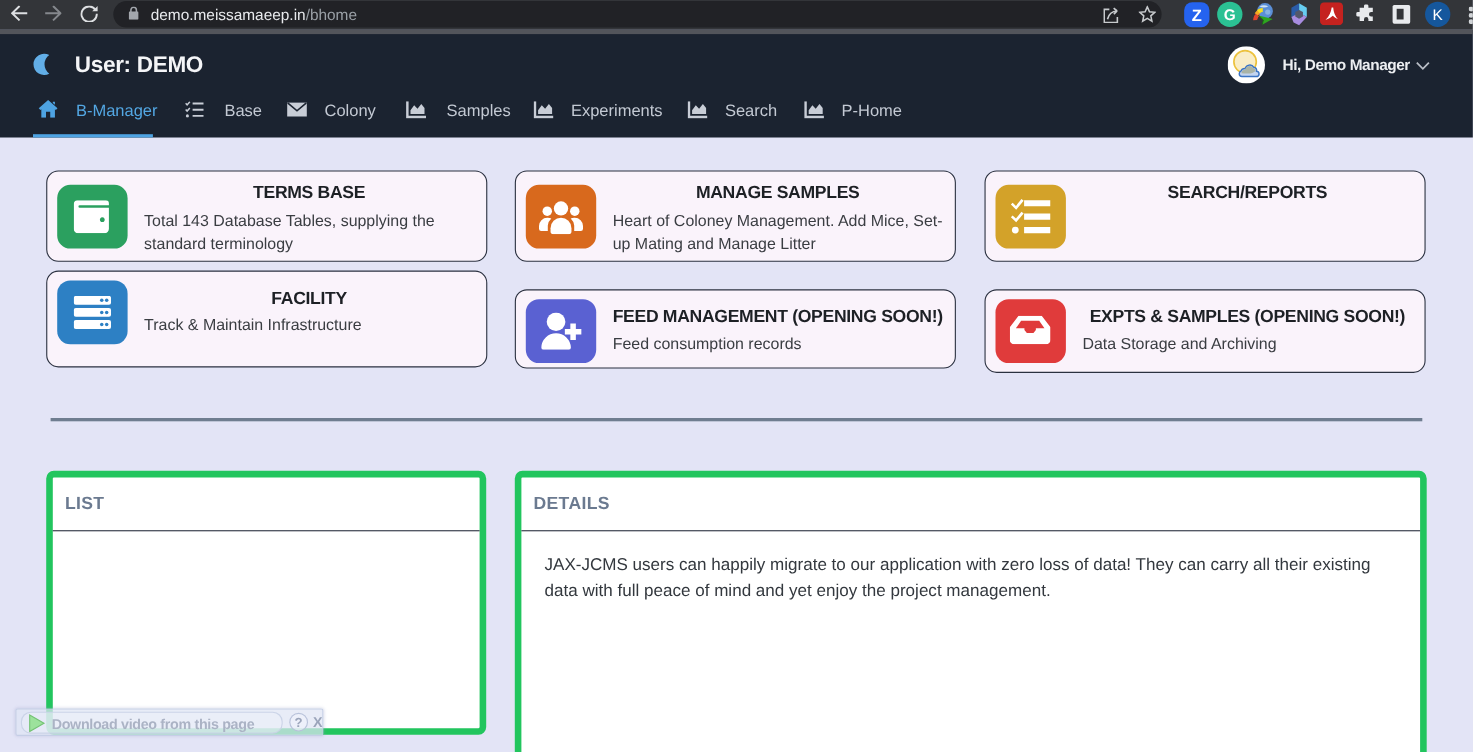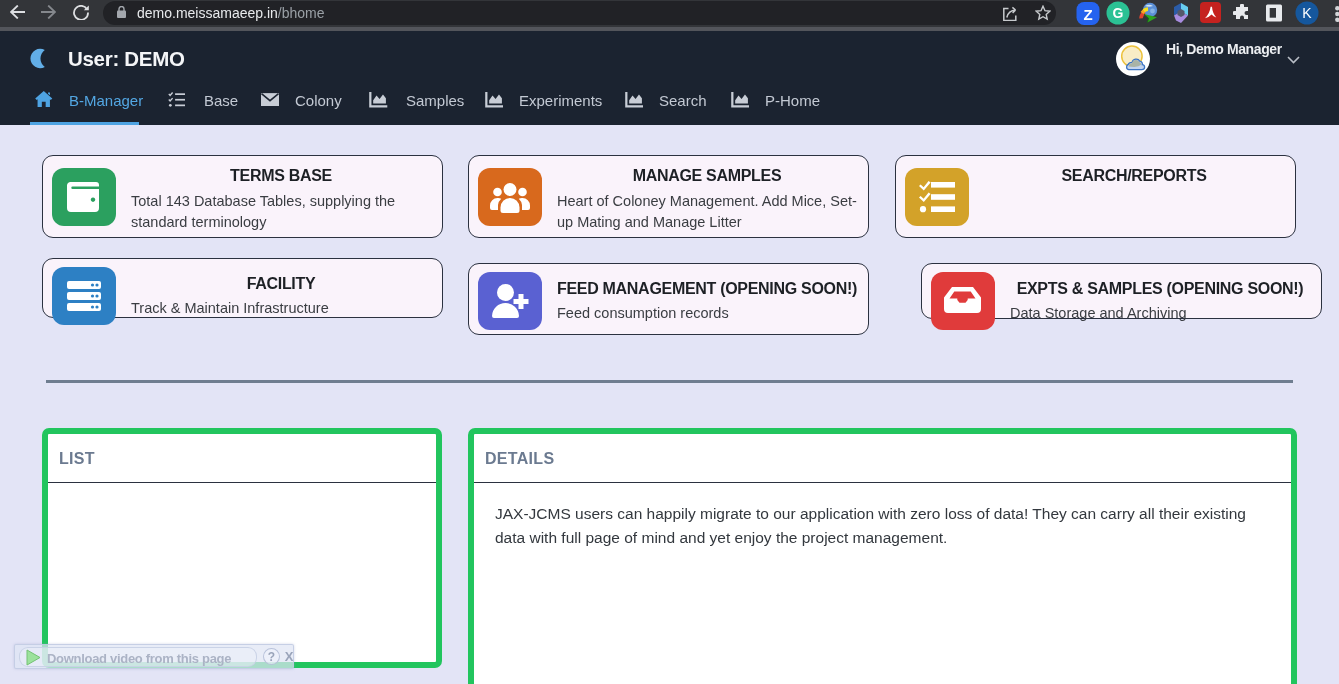--- a/index.html
+++ b/index.html
@@ -12,21 +12,21 @@
   #omnibox { position:absolute; left:103px; top:1px; width:953px; height:24px; border-radius:12px; background:#212226; }
   .urltext { position:absolute; left:137px; top:5px; font-size:14px; color:#e8eaed; }
   .urltext .path { color:#9aa0a6; }
 
   
   #appheader { position:absolute; left:0; top:27px; width:1339px; height:98px; background:#1b2330; }
   #navline { position:absolute; left:30px; top:122px; width:109px; height:3px; background:#4ea3e2; }
   .navlabel { font-size:15px; color:#c3c9d3; }
   .navactive { color:#53a7e3; }
   #userdemo { position:absolute; left:68px; top:20px; font-size:20.5px; font-weight:bold; color:#f4f5f7; letter-spacing:-0.3px; }
-  #himgr { position:absolute; left:1166px; top:14px; font-size:14px; letter-spacing:-0.4px; font-weight:bold; color:#eceef1; }
+  #himgr { position:absolute; left:1166px; top:24px; font-size:14px; letter-spacing:-0.4px; font-weight:bold; color:#eceef1; }
 
   
   .card { position:absolute; width:401px; background:#faf3fb; border:1px solid #2b3140; border-radius:11px; }
   .cardicon { position:absolute; left:9px; border-radius:12px; width:64px; height:58px; }
   .cardtitle { position:absolute; left:85px; right:8px; text-align:center; font-size:16px; letter-spacing:-0.3px; font-weight:bold; color:#1d2025; white-space:nowrap; }
   .carddesc { position:absolute; left:88px; right:10px; font-size:14.5px; color:#3a3d42; line-height:21px; }
 
   
   .panel { position:absolute; background:#ffffff; border:6px solid #22c55e; border-radius:7px; }
   .panelhead { height:49px; border-bottom:1px solid #2b3140; position:relative; }
@@ -217,21 +217,21 @@
         <path d="M12 13.2 H36 V18.8 H12 Z"></path>
         <path d="M12 25.4 H36 V31 H12 Z"></path>
         <path d="M8.6 0 L3.6 6.2 L0.6 3.4 L-1 5 L3.8 9.6 L10.6 1.6 Z" transform="translate(1,0)"></path>
         <path d="M8.6 0 L3.6 6.2 L0.6 3.4 L-1 5 L3.8 9.6 L10.6 1.6 Z" transform="translate(1,11.5)"></path>
         <circle cx="4" cy="28.2" r="3.1"></circle>
       </g>
     </svg>
   </div>
   <div class="cardtitle" style="top:11px;">SEARCH/REPORTS</div>
 </div>
-<div class="card" style="left:42px; top:258px; height:60px;text-decoration:underline;">
+<div class="card" style="left:42px; top:246px; height:88px;text-decoration:underline;">
   <div class="cardicon" style="background:#2d80c4; top:8px;">
     <svg style="position:absolute;left:15px;top:14px;" width="34" height="30" viewBox="0 0 34 30">
       <g fill="#fff">
         <rect x="0" y="0" width="34" height="8" rx="2"></rect>
         <rect x="0" y="11" width="34" height="8" rx="2"></rect>
         <rect x="0" y="22" width="34" height="8" rx="2"></rect>
       </g>
       <g fill="#2d80c4">
         <circle cx="25.5" cy="4" r="1.6"></circle>
           <circle cx="30" cy="4" r="1.6"></circle>
@@ -249,42 +249,42 @@
   <div class="cardicon" style="background:#5a61d2; top:8px;">
     <svg style="position:absolute;left:14px;top:12px;" width="38" height="34" viewBox="0 0 38 34">
       <circle cx="13.5" cy="8.5" r="8.5" fill="#fff"></circle>
       <path d="M13.5 19 a13.5 13.5 0 0 0 -13.5 13 a2 2 0 0 0 2 2 H25 a2 2 0 0 0 2 -2 A13.5 13.5 0 0 0 13.5 19 Z" fill="#fff"></path>
       <path d="M31.5 10 V15 H36.5 V20 H31.5 V25 H26.5 V20 H21.5 V15 H26.5 V10 Z" fill="#fff"></path>
     </svg>
   </div>
   <div class="cardtitle" style="top:16px;">FEED MANAGEMENT (OPENING SOON!)</div>
   <div class="carddesc" style="top:39px;">Feed consumption records</div>
 </div>
-<div class="card" style="left:895px; top:263px; height:56px;margin-left:26px;">
+<div class="card" style="left:895px; top:263px; height:76px;">
   <div class="cardicon" style="background:#e03b3b; top:8px;">
     <svg style="position:absolute;left:13px;top:15px;" width="37" height="26" viewBox="0 0 37 26">
       <path d="M8 0 H29 L37 10.5 V22 a4 4 0 0 1 -4 4 H4 a4 4 0 0 1 -4 -4 V10.5 Z M10.3 4.5 L5.5 11.5 H13.3 V13 L15.5 15.8 H21.5 L23.7 13 V11.5 H31.5 L26.7 4.5 Z" fill="#fff" fill-rule="evenodd"></path>
     </svg>
   </div>
   <div class="cardtitle" style="top:16px;">EXPTS &amp; SAMPLES (OPENING SOON!)</div>
   <div class="carddesc" style="top:39px;">Data Storage and Archiving</div>
 </div>
 
 <div id="divider"></div>
 
 <div class="panel" style="left:42px; top:428px; width:400px; height:240px;">
   <div class="panelhead">
       <span>LIST</span>
     </div>
 </div>
 <div class="panel" style="left:468px; top:428px; width:829px; height:300px;">
   <div class="panelhead">
       <span>DETAILS</span>
     </div>
-  <div style="position:absolute; left:21px; top:68px; width:780px; font-size:15.5px; color:#33383e; line-height:24px;">JAX-JCMS users can happily migrate to our application with zero loss of data! They can carry all their existing data with full page of mind and yet enjoy the project management.</div>
+  <div style="position:absolute; left:21px; top:68px; width:780px; font-size:15.5px; color:#33383e; line-height:24px;">JAX-JCMS users can happily migrate to our application with zero loss of data! They can carry all their existing data with full peace of mind and yet enjoy the project management.</div>
 </div>
 
 <div style="position:absolute; left:14px; top:644px; width:280px; height:25px; background:rgba(223,229,244,0.72); border:1px solid rgba(190,200,225,0.8); border-radius:2px; box-shadow:0 0 3px rgba(150,160,200,0.4);">
   <div style="position:absolute; left:4px; top:2px; width:238px; height:20px; border:1px solid rgba(200,208,230,0.9); border-radius:9px; background:rgba(235,240,250,0.5);"></div>
   <svg style="position:absolute; left:10px; top:4px;" width="17" height="17" viewBox="0 0 17 17">
     <path d="M2 1 L15 8.5 L2 16 Z" fill="#9ce29c" stroke="#74c274" stroke-width="1"></path>
   </svg>
   <span style="position:absolute; left:32px; top:6px; font-size:13px; font-weight:bold; letter-spacing:-0.3px; color:#abb3c5;">Download video from this page</span>
   <div style="position:absolute; left:248px; top:3px; width:17px; height:17px; border:1px solid rgba(180,190,215,0.9); border-radius:9px; background:rgba(240,244,252,0.6); text-align:center; font-size:12px; font-weight:bold; color:#9aa4ba; line-height:16px;">?</div>
   <div style="position:absolute; left:267px; top:3px; width:14px; height:17px; text-align:center; font-size:13px; font-weight:bold; color:#9aa4ba; line-height:17px;">X</div>

